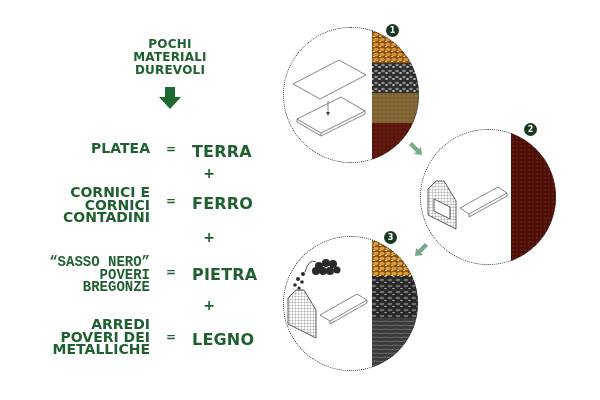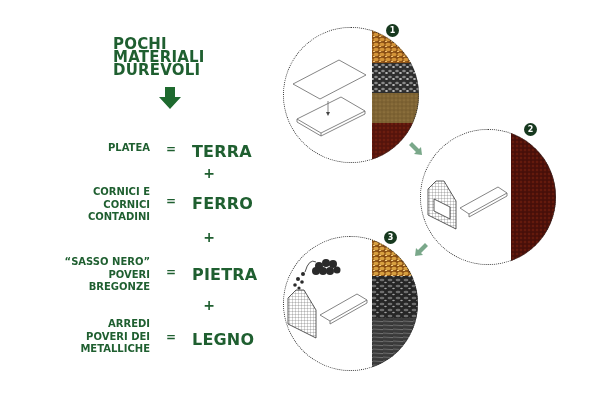--- a/index.html
+++ b/index.html
@@ -1,23 +1,23 @@
 <!DOCTYPE html>
 <html><head>
   <meta charset="utf-8">
   <style>
     html, body { margin: 0; padding: 0; background: #ffffff; }
     body { width: 600px; height: 400px; position: relative; overflow: hidden;
            font-family: "DejaVu Sans", "Liberation Sans", sans-serif; }
     .g { color: #1f5f30; font-weight: bold; }
-    .title { position: absolute; left: 113px; top: 38px; width: 80px; text-align: left;
-             font-size: 15px; line-height: 13px; letter-spacing: 0.2px; }
+    .title { position: absolute; left: 130px; top: 38px; width: 80px; text-align: center;
+             font-size: 12px; line-height: 13px; letter-spacing: 0.2px; }
     .down-arrow { position: absolute; left: 158px; top: 87px; width: 24px; height: 24px; }
     .row { position: absolute; left: 40px; width: 260px; height: 40px; }
-    .lhs { position: absolute; right: 150px; text-align: right; font-size: 10px; line-height: 12.5px; white-space: nowrap; }
+    .lhs { position: absolute; right: 150px; text-align: right; font-size: 14px; line-height: 12.5px; white-space: nowrap; }
     .eq { position: absolute; left: 126px; font-size: 12px; }
     .rhs { position: absolute; left: 152px; font-size: 16px; letter-spacing: 0.2px; }
     .plus { position: absolute; left: 205px; font-size: 14px; width: 12px; text-align: center; }
     .circle { position: absolute; border-radius: 50%; overflow: hidden; background: #fff; }
     .circle-border { position: absolute; border-radius: 50%; border: 1.6px dotted #333; box-sizing: border-box; }
     .badge { position: absolute; width: 13px; height: 13px; border-radius: 50%; background: #17391f;
              color: #fff; font-size: 8px; line-height: 13px; text-align: center; font-weight: bold; }
     .flow-arrow { position: absolute; width: 18px; height: 18px; }
     svg { display: block; }
   </style>
@@ -50,21 +50,21 @@
     <div>CORNICI E</div>
     <div>CORNICI</div>
     <div>CONTADINI</div>
   </div>
   <div class="eq" style="top:8px;">=</div>
   <div class="rhs" style="top:8px;">FERRO</div>
 </div>
 <div class="plus g" style="top:229px; left:203px;">+</div>
 
 <div class="row g" style="top:256px;">
-  <div class="lhs" style="top:0;">
+  <div class="lhs" style="top:0;font-family:Liberation Mono, monospace;">
     <div>“SASSO NERO”</div>
     <div>POVERI</div>
     <div>BREGONZE</div>
   </div>
   <div class="eq" style="top:9px;">=</div>
   <div class="rhs" style="top:9px;">PIETRA</div>
 </div>
 <div class="plus g" style="top:297px; left:203px;">+</div>
 
 <div class="row g" style="top:318px;">

